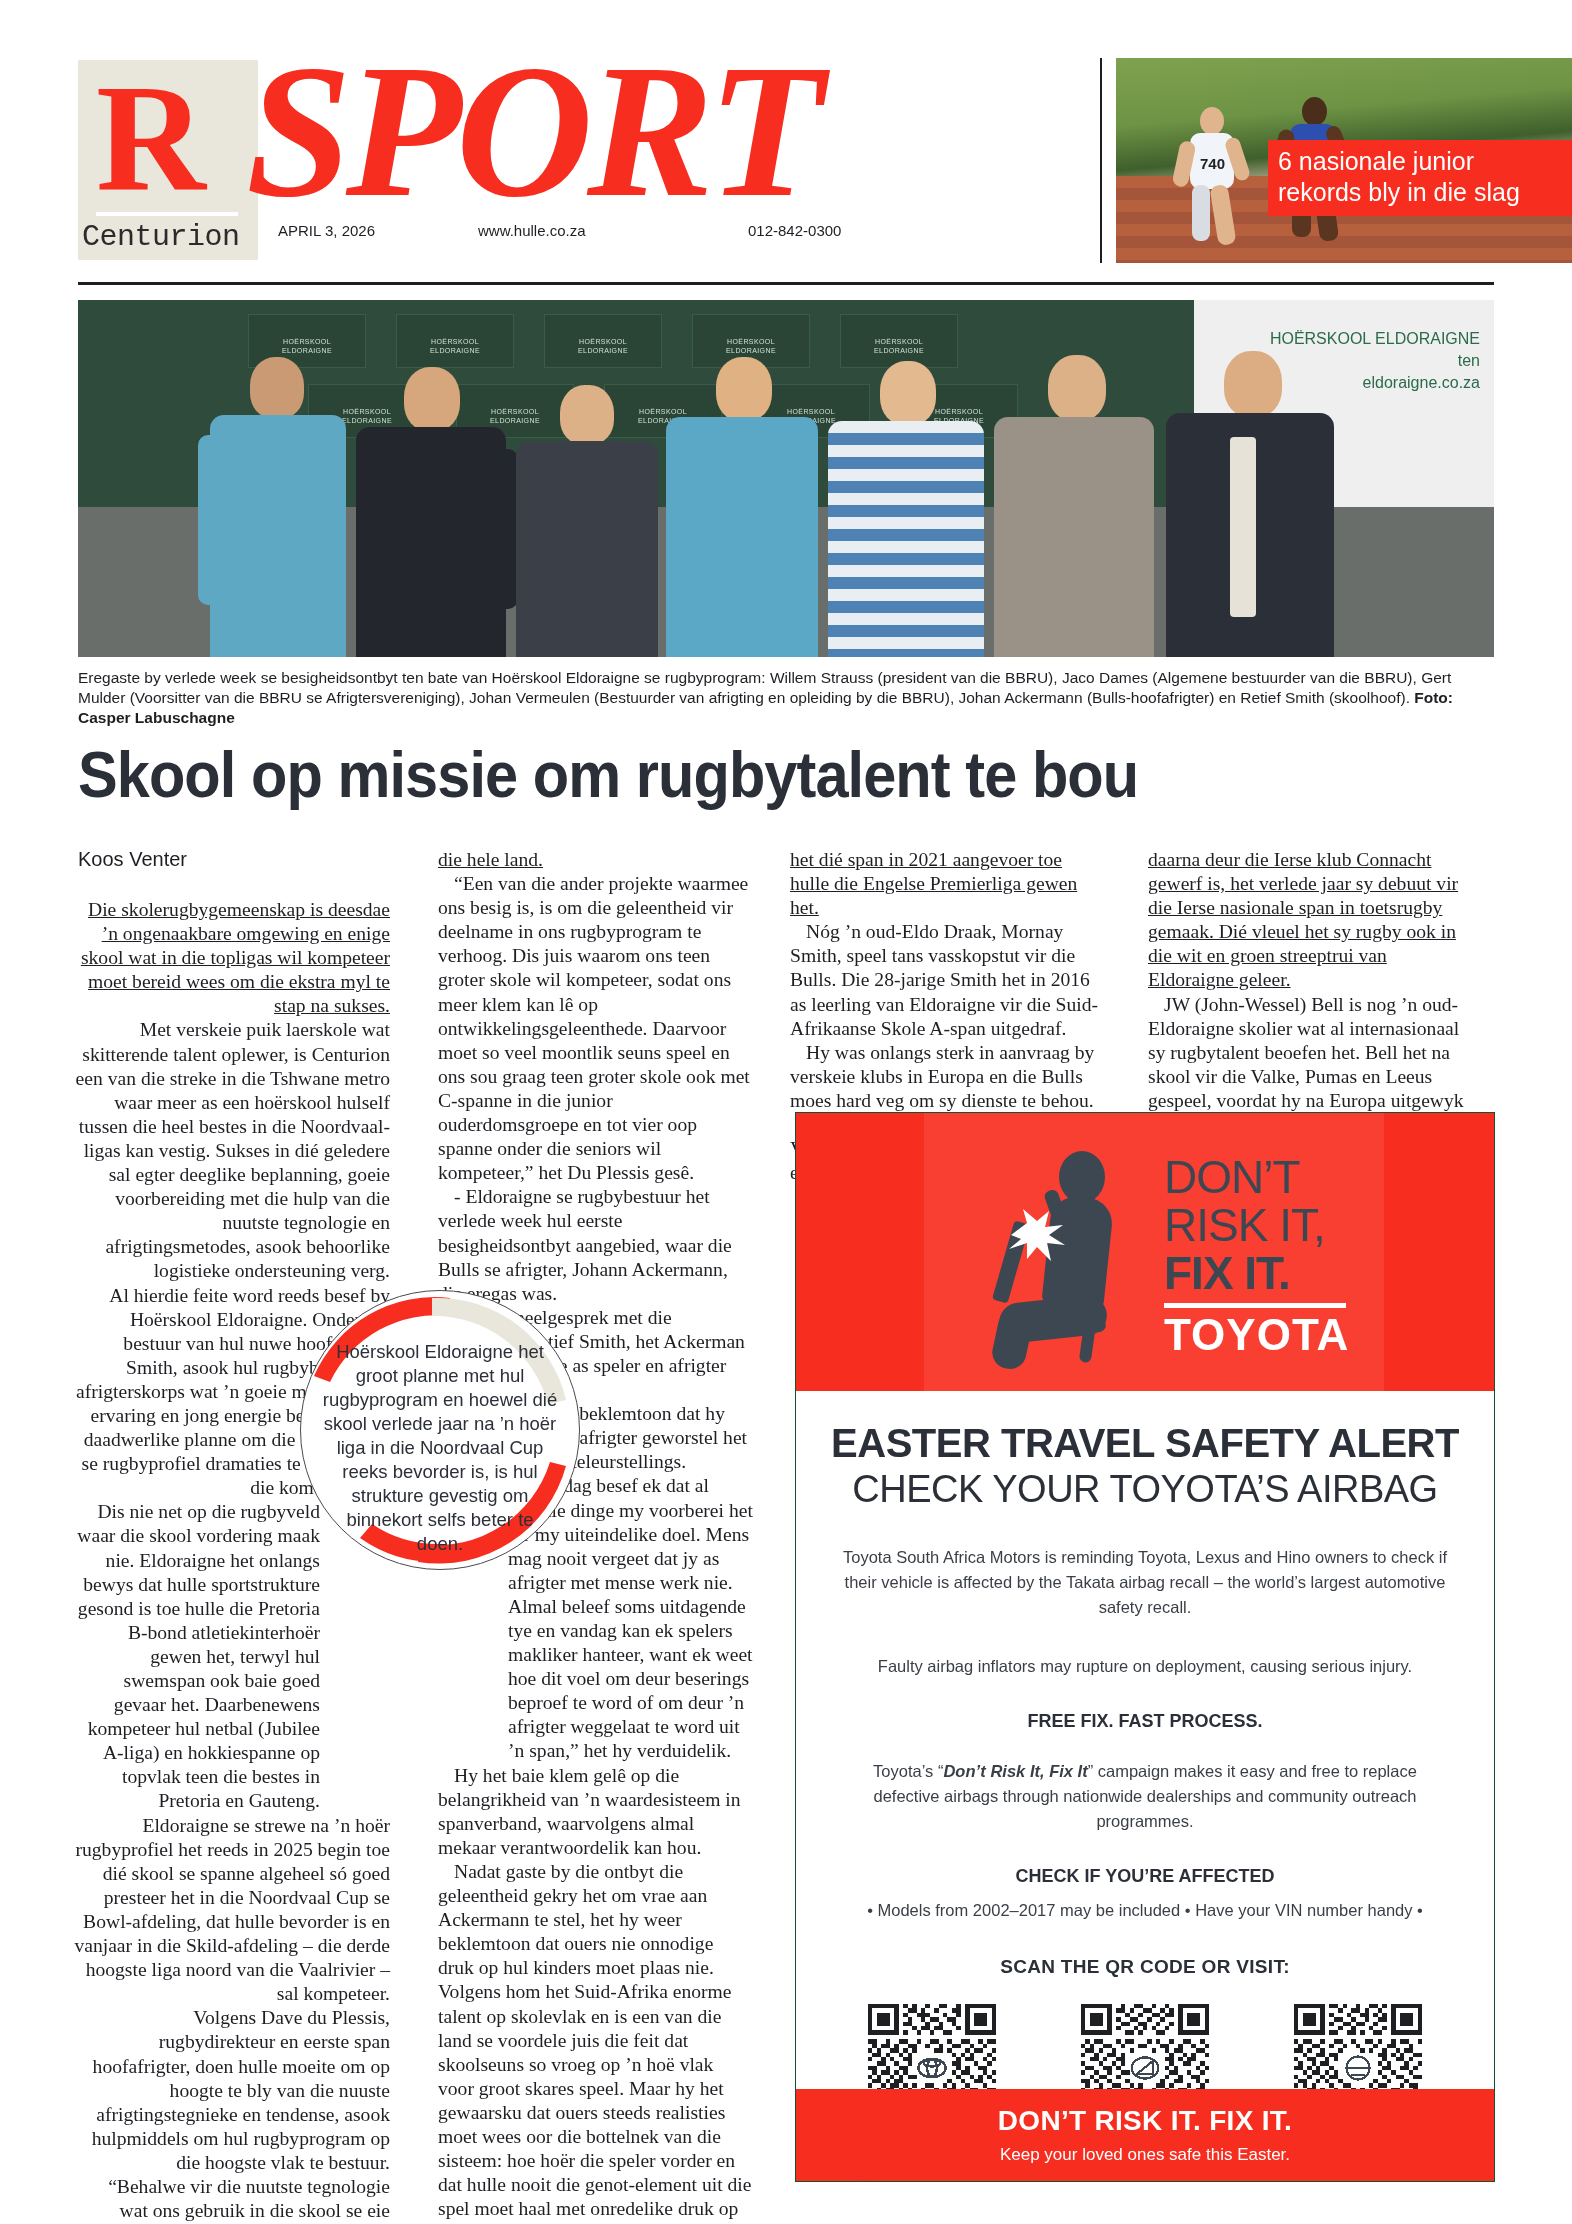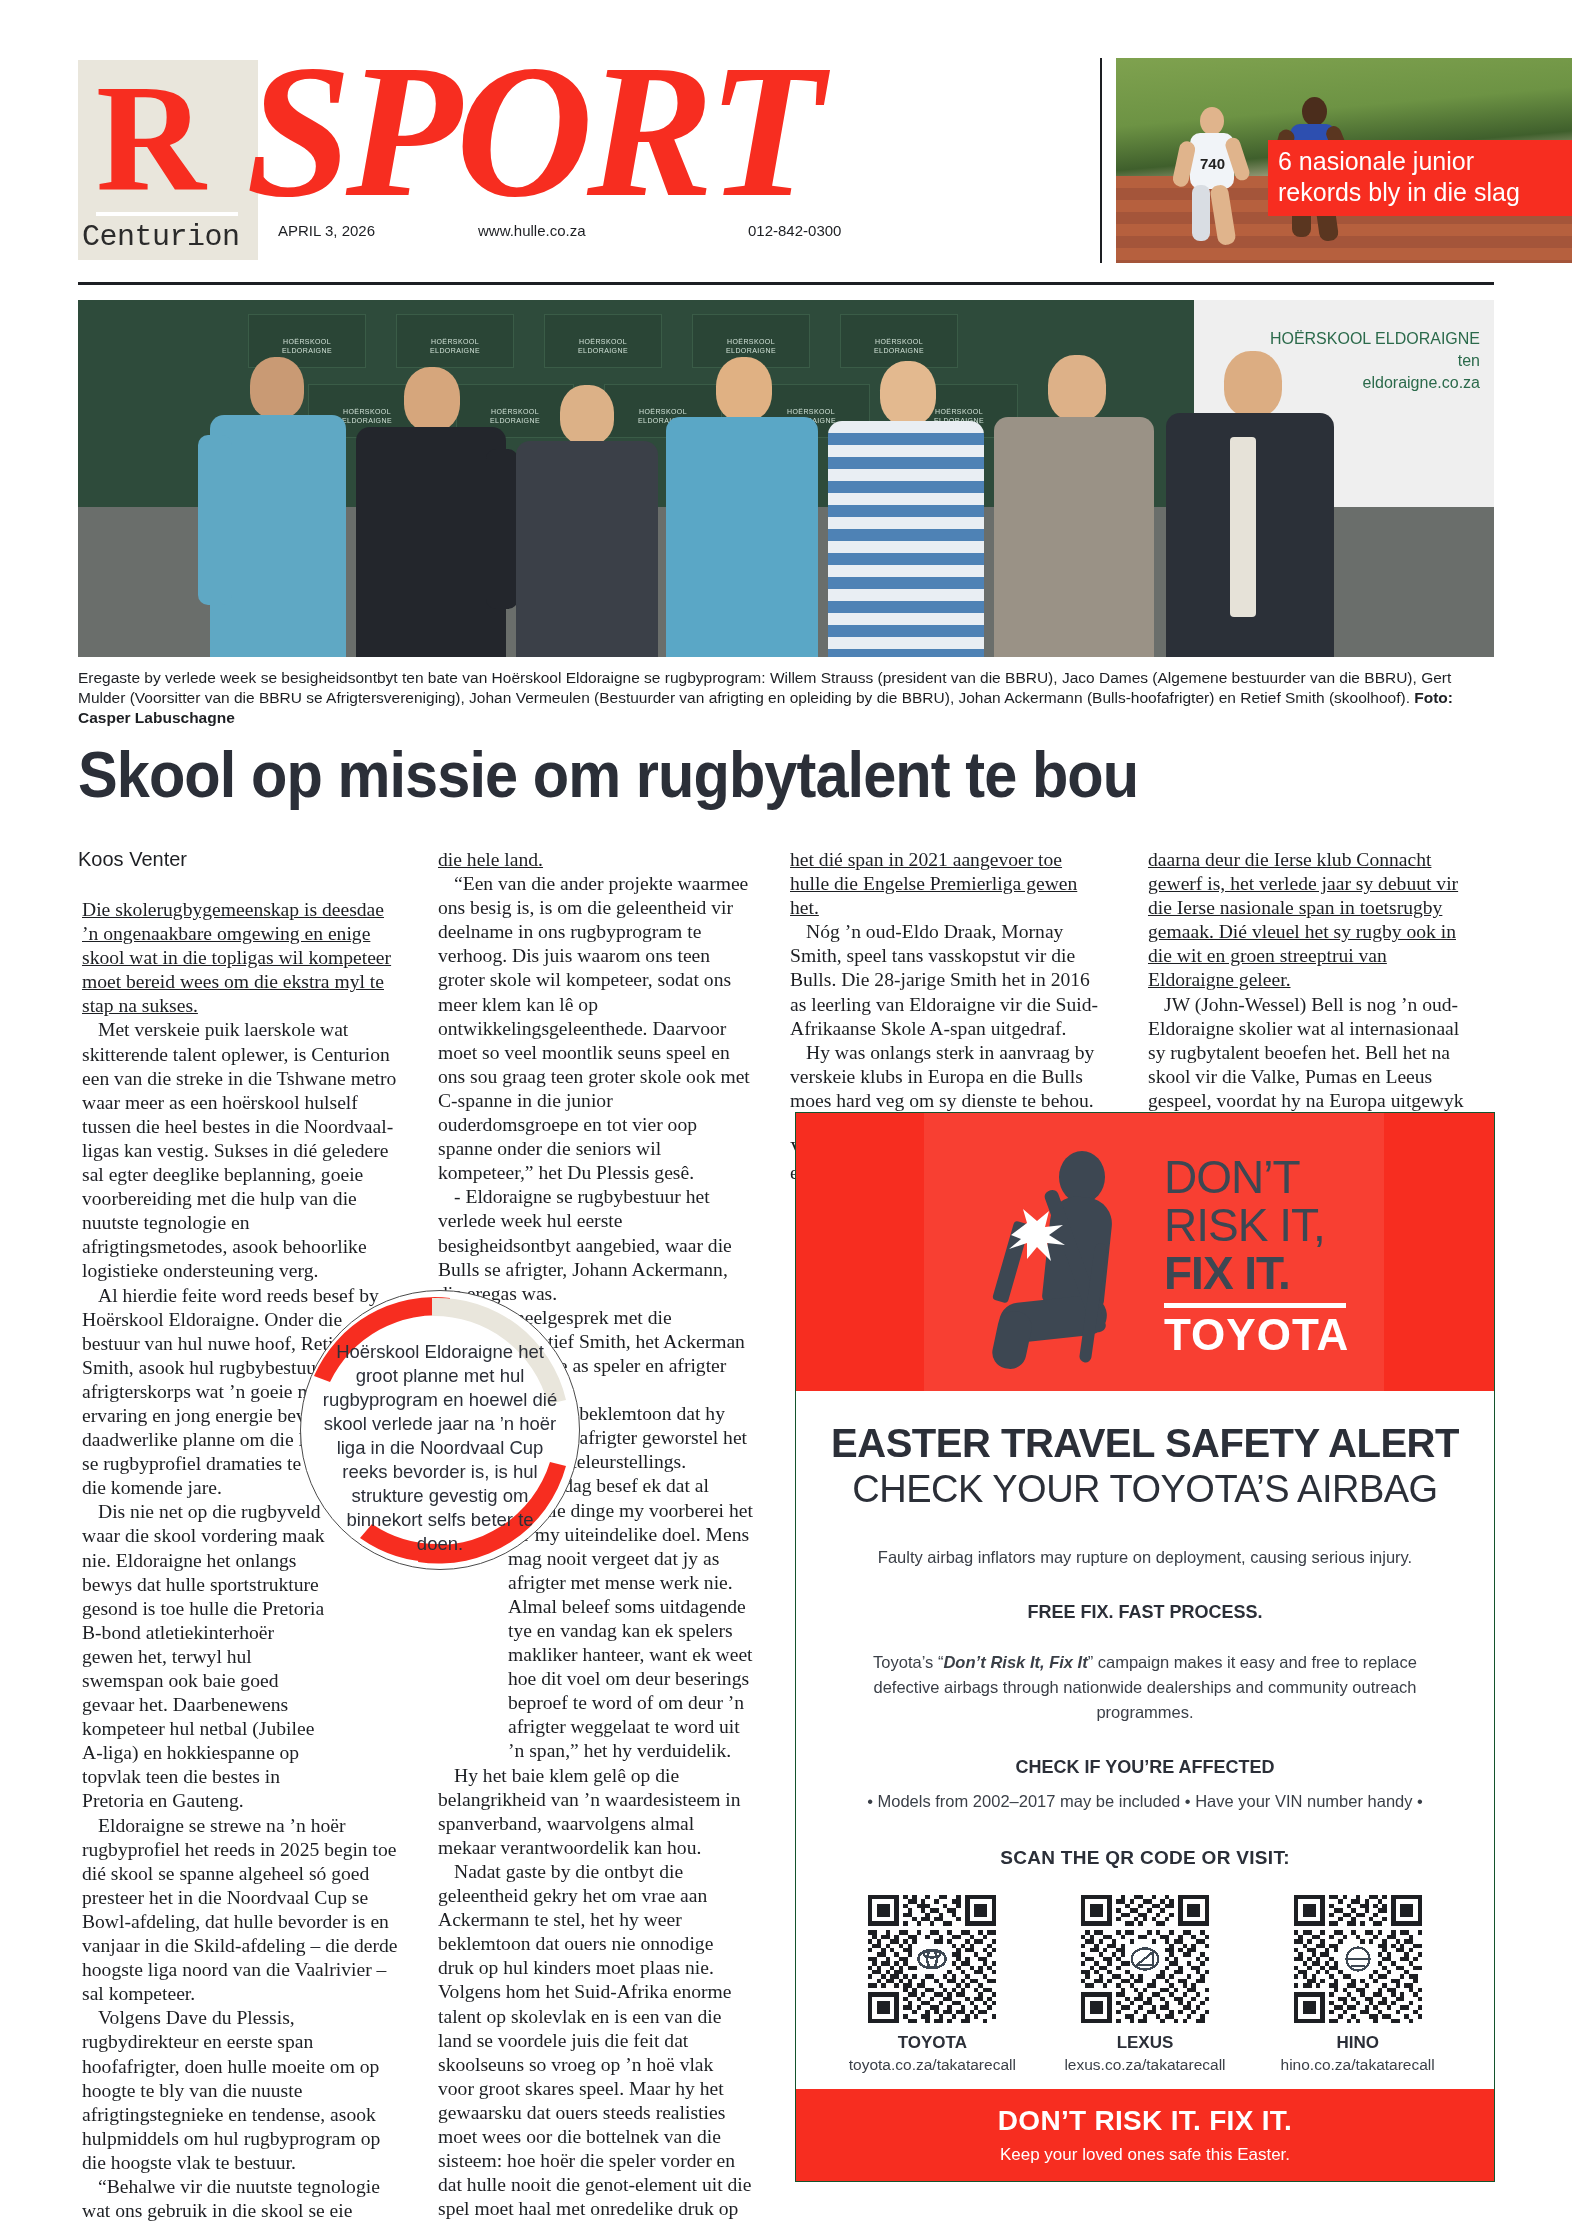--- a/index.html
+++ b/index.html
@@ -111,21 +111,21 @@
     font-family:"Liberation Sans", sans-serif;font-size:20px;color:#1d1f23;
   }
   .col{
     position:absolute;
     font-family:"Liberation Serif", serif;
     font-size:19.6px;line-height:24.1px;
     color:#1d1f23;text-align:left;
   }
   .col p{margin:0;text-indent:16px;}
   .col p.first{text-indent:0;text-decoration:underline;}
-  #col1{left:82px;top:898px;width:316px;height:1300px;}
+  #col1{left:74px;top:898px;width:316px;height:1300px;text-align:right;}
   #col2{left:438px;top:848px;width:316px;}
   #col3{left:790px;top:848px;width:316px;}
   #col4{left:1148px;top:848px;width:316px;}
   #col1 .narrow{width:246px;}
   #col2 .narrow{width:246px;margin-left:70px;}
 
   
   .pullquote{
     position:absolute;left:300px;top:1290px;width:280px;height:280px;
   }
@@ -380,20 +380,21 @@
         <div class="wm-l2">RISK IT,</div>
         <div class="wm-l3">FIX IT.</div>
         <div class="wm-rule"></div>
         <div class="wm-toyota">TOYOTA</div>
       </div>
     </div>
 
     <div class="ad-h1">EASTER TRAVEL SAFETY ALERT</div>
     <div class="ad-h2">CHECK YOUR TOYOTA’S AIRBAG</div>
 
+    <div class="ad-p">Toyota South Africa Motors is reminding Toyota, Lexus and Hino owners to check if their vehicle is affected by the Takata airbag recall – the world’s largest automotive safety recall.</div>
     <div class="ad-p">Faulty airbag inflators may rupture on deployment, causing serious injury.</div>
 
     <div class="ad-sub">FREE FIX. FAST PROCESS.</div>
     <div class="ad-p small-gap">
       <span>Toyota’s “</span><b><i>Don’t Risk It, Fix It</i></b><span>” campaign makes it easy and free to replace defective airbags through nationwide dealerships and community outreach programmes.</span>
     </div>
 
     <div class="ad-sub">CHECK IF YOU’RE AFFECTED</div>
     <div class="ad-bullets">• Models from 2002–2017 may be included • Have your VIN number handy •</div>
 

